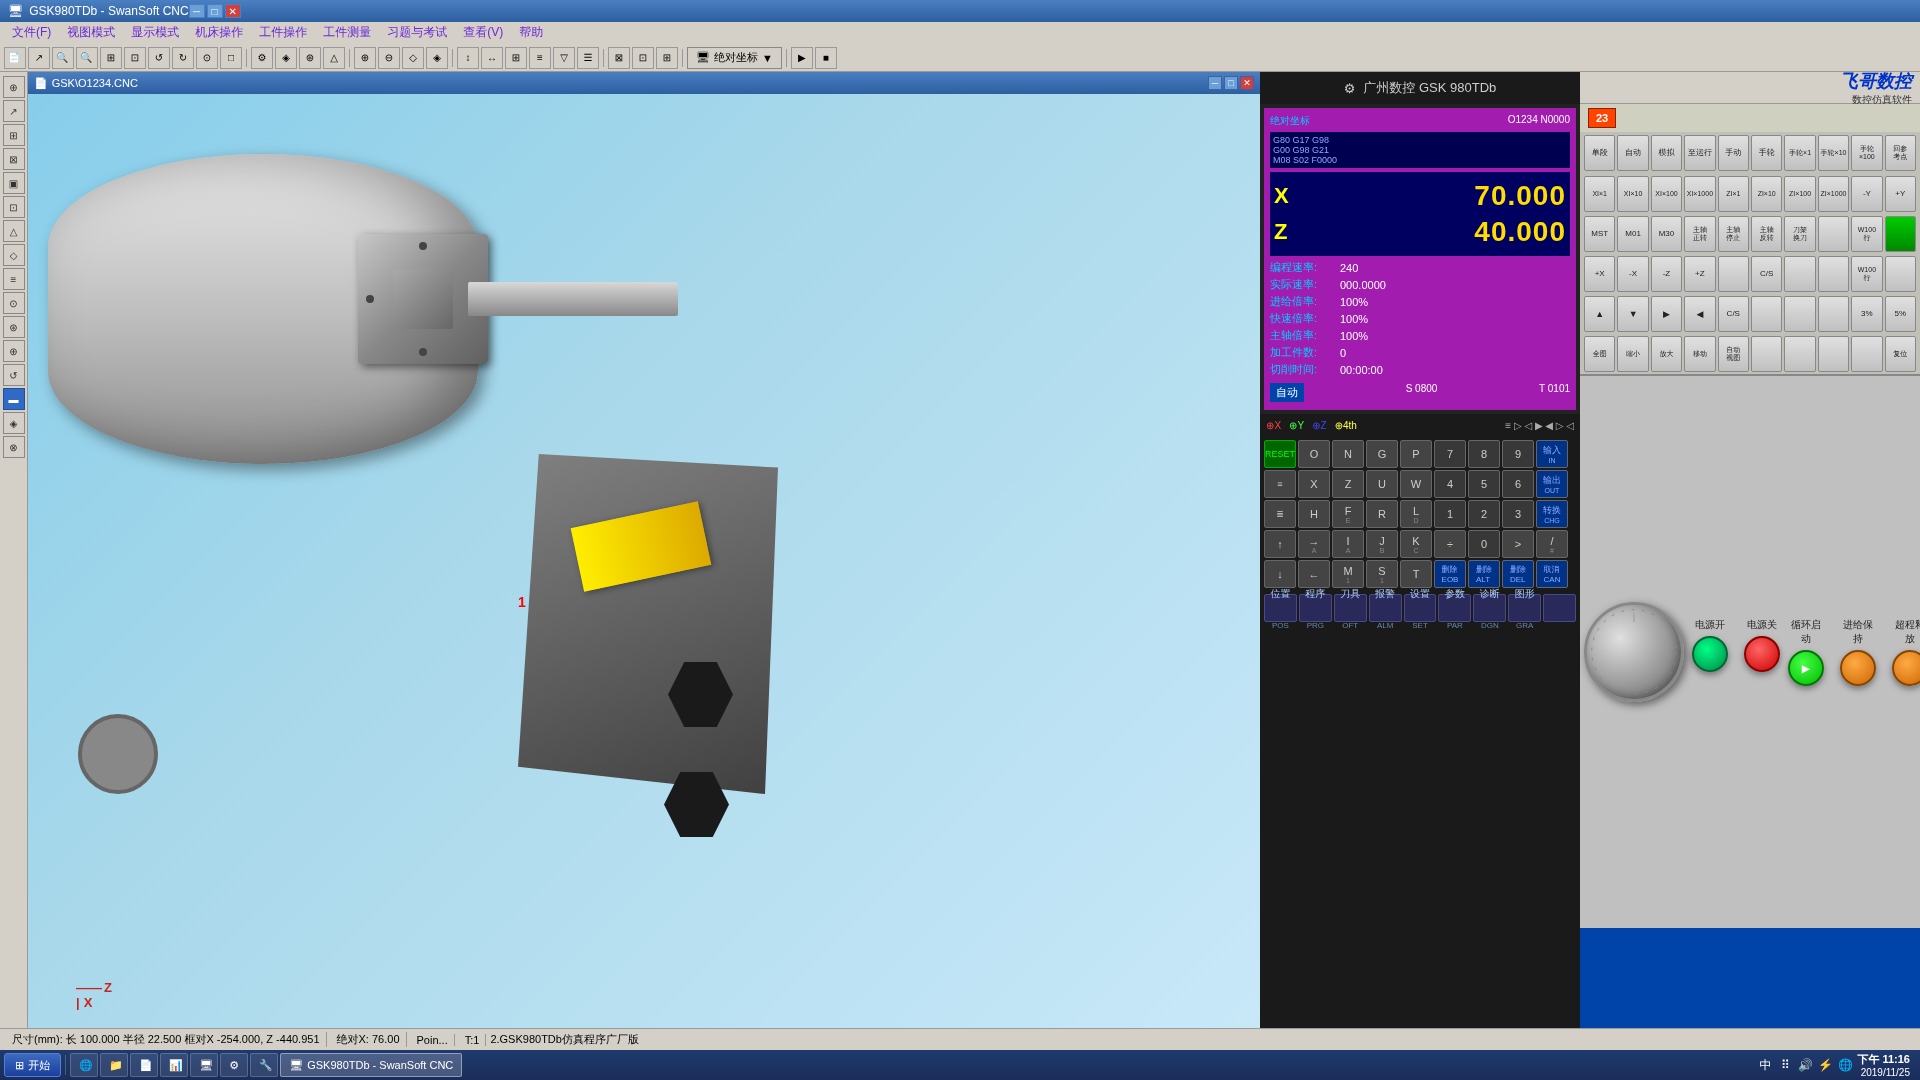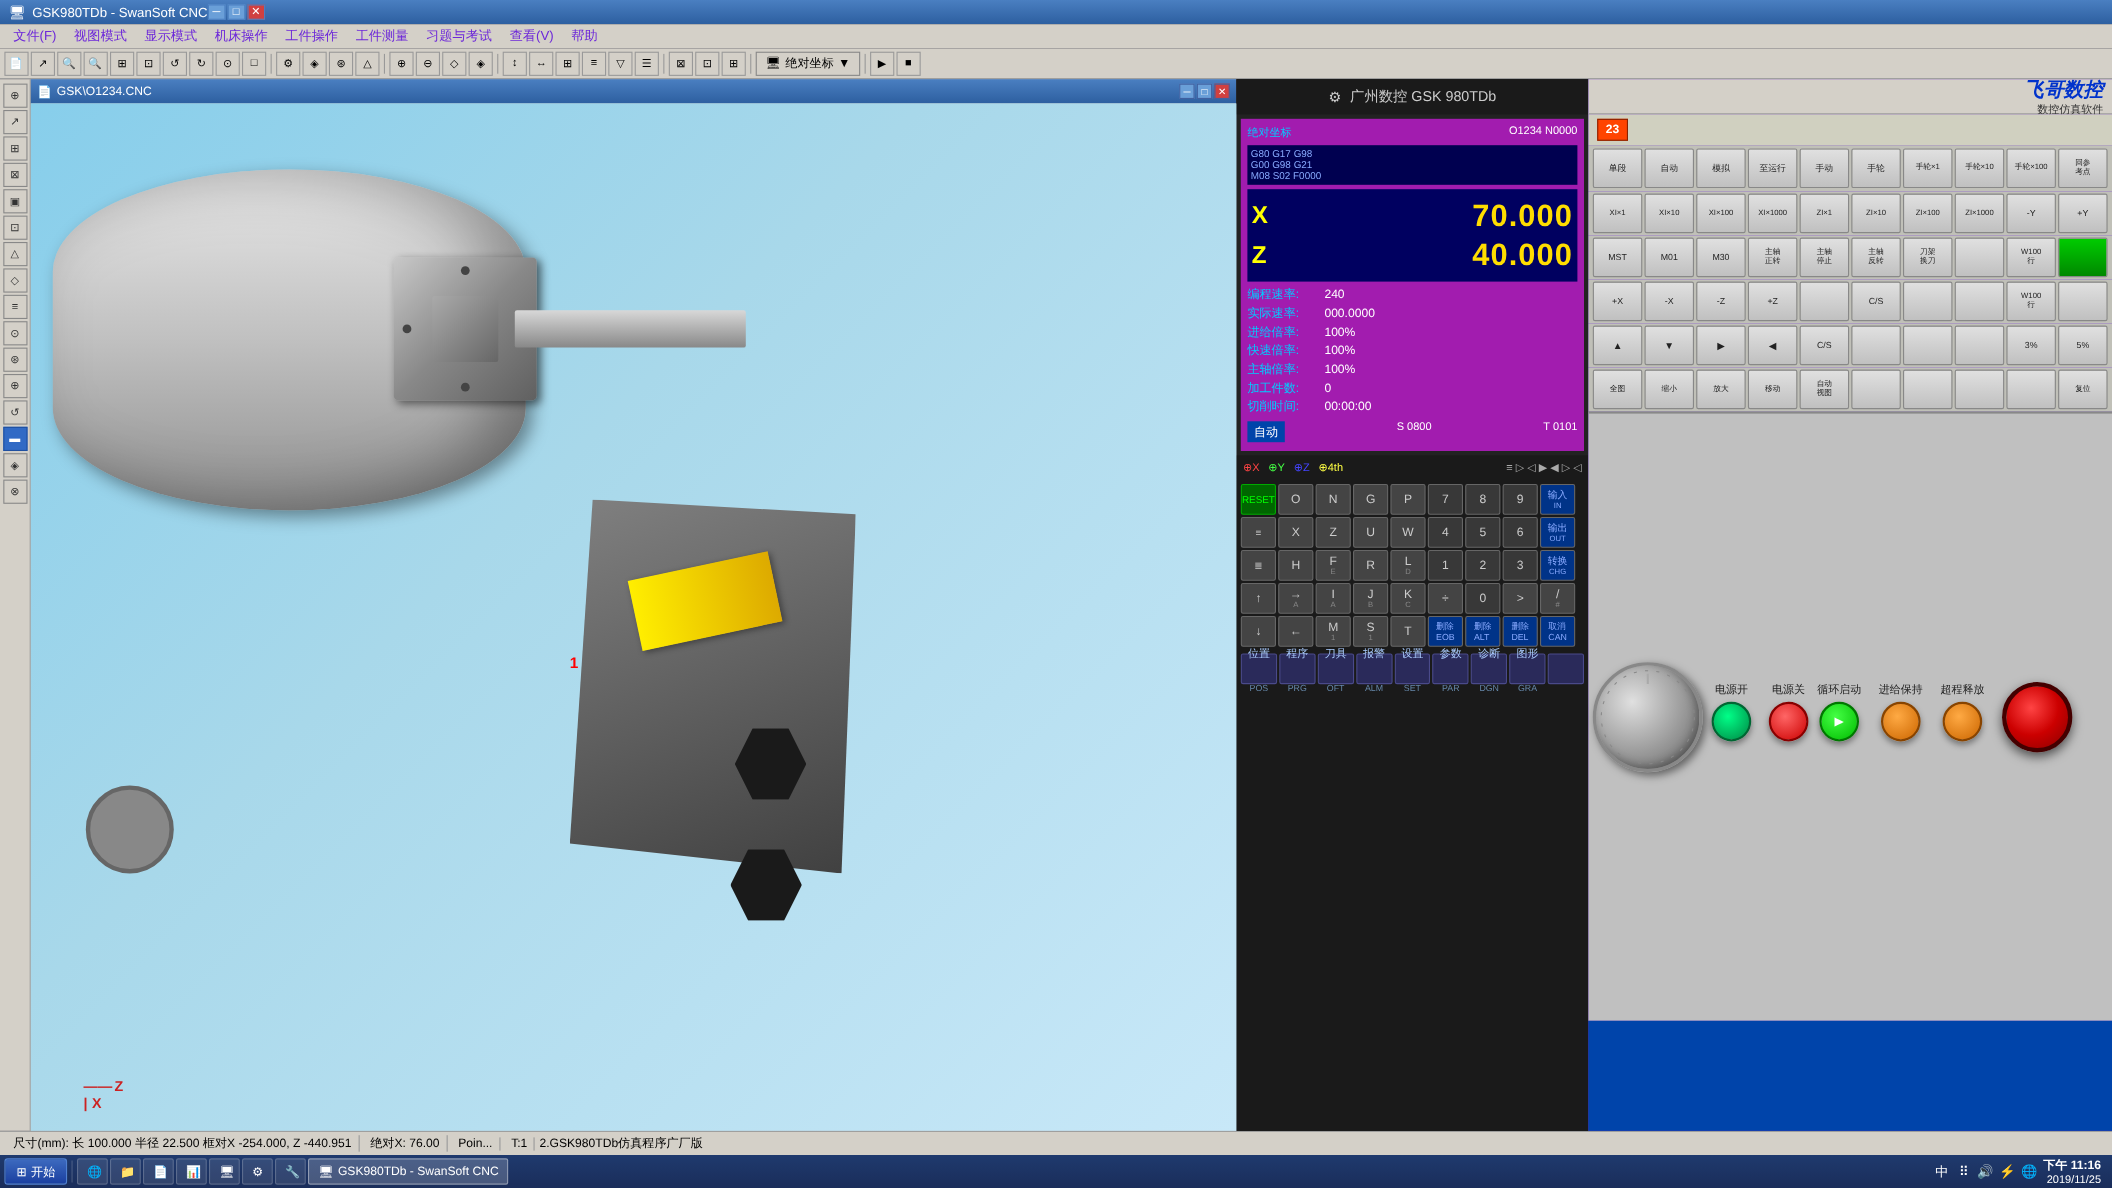--- a/index.html
+++ b/index.html
@@ -117,21 +117,21 @@
     .kp-bottom { display: flex; gap: 2px; margin-top: 4px; align-items: center; }
     .kp-bottom-btn {
       flex: 1; height: 28px; background: #2a2a5a; border: 1px solid #4a4a8a;
       color: #aaccff; font-size: 10px; display: flex; flex-direction: column;
       align-items: center; justify-content: center; cursor: pointer; border-radius: 2px;
     }
     .kp-bottom-btn-sub { font-size: 8px; color: #6688aa; margin-top: 20px; }
 
     
     #right-panel {
-      width: 476px; background: #6d28d9; display: flex; flex-direction: column;
+      width: 340px; background: #c4b5fd; display: flex; flex-direction: column;
     }
     #right-panel-header {
       height: 32px; background: #d4d0c8; border-bottom: 1px solid #999;
       display: flex; align-items: center; justify-content: flex-end; padding: 0 8px;
     }
     .brand-logo { color: #003399; font-size: 16px; font-weight: bold; font-style: italic; }
     .ctrl-btn {
       height: 36px; background: linear-gradient(180deg, #e0e0e0, #c0c0c0);
       border: 1px solid #888; display: flex; flex-direction: column;
       align-items: center; justify-content: center; cursor: pointer; border-radius: 2px;

